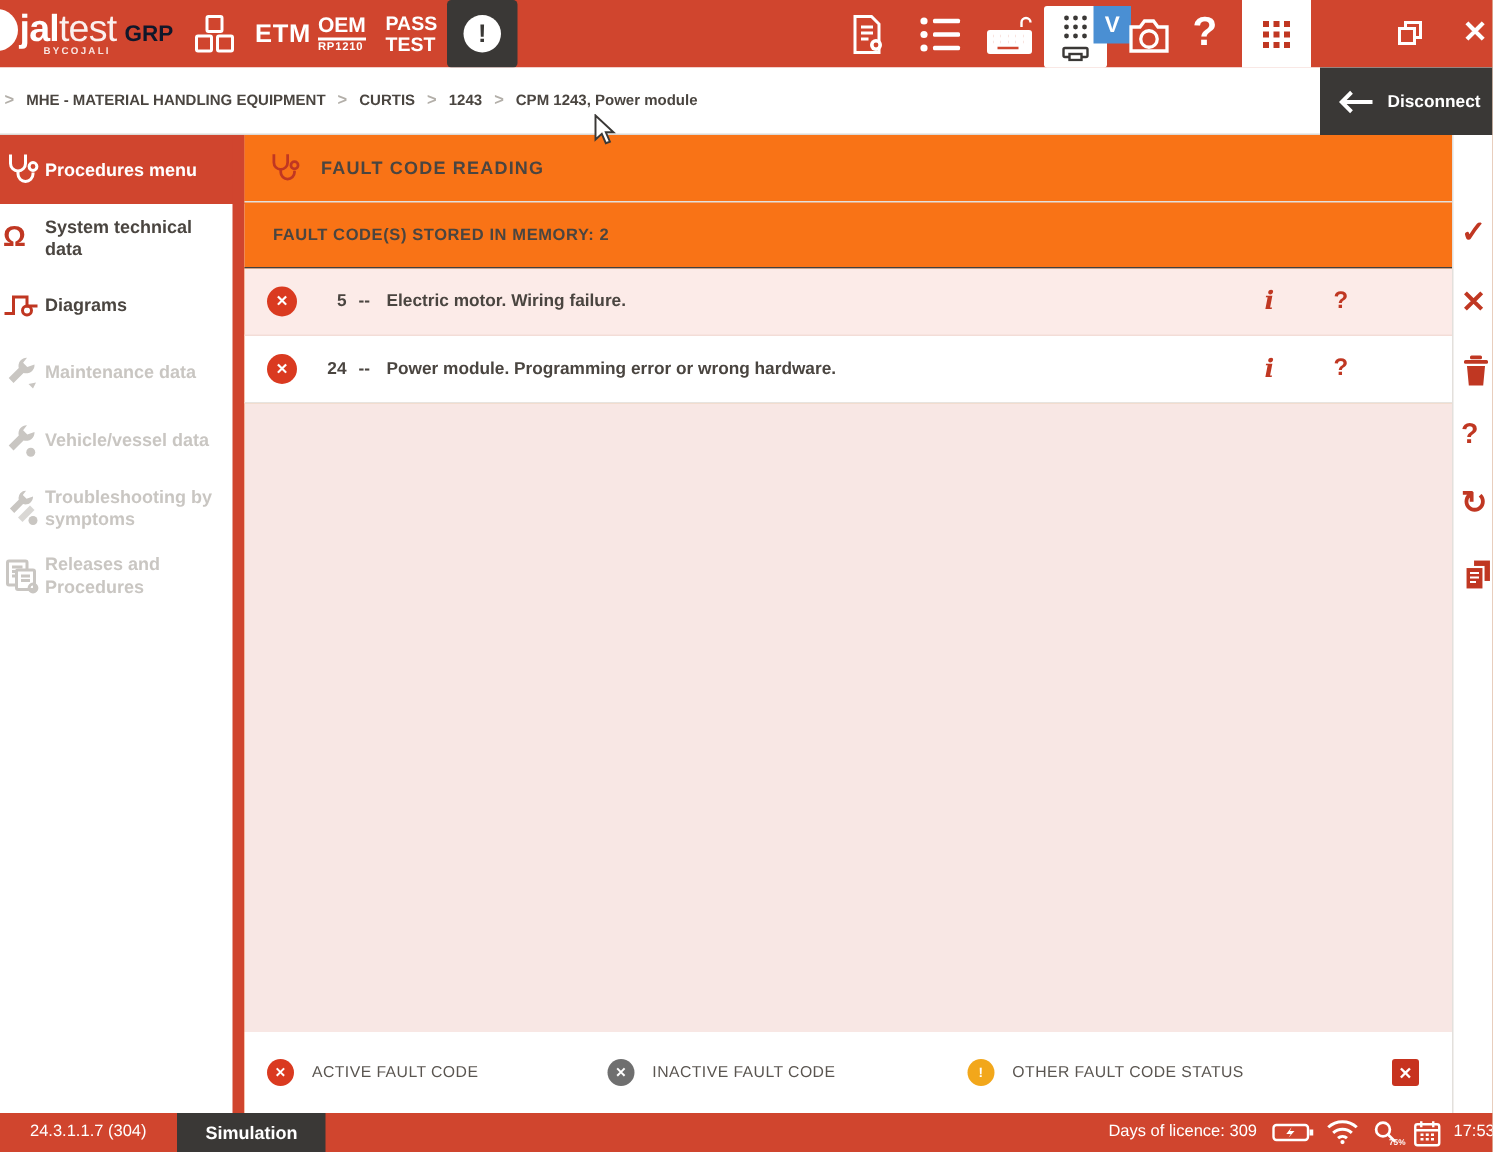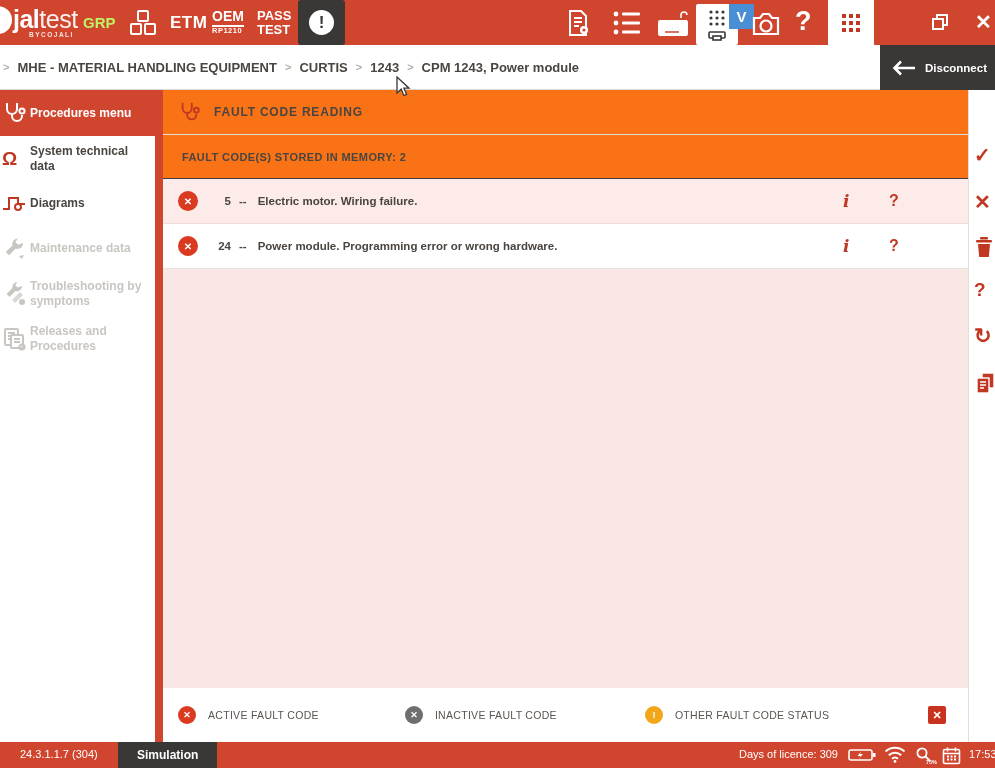--- a/index.html
+++ b/index.html
@@ -10,40 +10,40 @@
   body{background:#888;font-family:"Liberation Sans",sans-serif}
   .screen{position:relative;width:995px;height:768px;overflow:hidden;background:#fff}
   .abs{position:absolute}
   svg{display:block}
 
   
   .topbar{position:absolute;top:0;left:0;right:0;height:45px;background:var(--red);color:#fff}
   .logo-bold{font-weight:bold;font-size:25px;letter-spacing:-.5px}
   .logo-light{font-weight:normal;font-size:25px;opacity:.92;letter-spacing:-.5px}
   .logo-sub{font-size:6.5px;font-weight:bold;letter-spacing:1.5px;opacity:.85}
-  .grp{font-weight:bold;font-size:15px;color:#bef264}
+  .grp{font-weight:bold;font-size:15px;color:#0f172a}
   .etm{font-weight:bold;font-size:17px;letter-spacing:.5px}
   .twoL{display:flex;flex-direction:column;align-items:flex-start;line-height:1.05}
   .oem-top{font-weight:bold;font-size:14px;border-bottom:2px solid #fff;padding-bottom:1px}
   .oem-bot{font-weight:bold;font-size:7.5px;letter-spacing:.5px}
   .pass{font-weight:bold;font-size:13px;line-height:1.1;text-align:center}
   .alert-tab{position:absolute;left:298px;top:0;width:47px;height:45px;background:var(--dark);border-radius:3px;display:flex;align-items:center;justify-content:center}
   .alert-circle{width:25px;height:25px;border-radius:50%;background:#fff;color:var(--dark);font-weight:bold;font-size:17px;display:flex;align-items:center;justify-content:center}
   .helpq{font-size:27px;font-weight:bold;color:#fff}
   .apps-tab{position:absolute;left:828px;top:0;width:46px;height:45px;background:#fff;display:flex;align-items:center;justify-content:center}
   .vbox{position:absolute;left:729px;top:4px;width:25px;height:25px;background:var(--blue);color:#fff;font-weight:bold;font-size:15px;display:flex;align-items:center;justify-content:center}
   .panelbox{position:absolute;left:696px;top:4px;width:42px;height:41px;background:#fff;border-radius:2px;display:flex;flex-direction:column;align-items:center;justify-content:center;gap:2px}
   .winbtn{color:#fff}
   .minbar{width:15px;height:3px;background:#fff}
   .closex{font-size:20px;font-weight:bold;color:#fff;line-height:1}
 
   
   .crumbbar{position:absolute;top:45px;left:0;right:0;height:45px;background:#fff;border-bottom:1px solid #dcd9d5}
   .crumbs{position:absolute;left:3px;top:0;height:44px;display:flex;align-items:center;gap:8px;white-space:nowrap}
-  .crumb{font-weight:bold;font-size:13px;color:var(--txt)}
+  .crumb{font-weight:bold;font-size:10px;color:var(--txt)}
   .csep{font-size:11px;color:#b3afa9;font-weight:bold}
   .disconnect{position:absolute;right:0;top:0;width:115px;height:45px;background:var(--dark);color:#fff;display:flex;align-items:center;gap:9px;padding-left:12px;cursor:pointer}
   .disc-label{font-weight:bold;font-size:11.5px}
   .stest{position:absolute;top:51px;color:var(--gray);text-align:center}
   .stest-label{font-size:6.5px;font-weight:bold;letter-spacing:.5px;color:var(--gray);margin-top:-2px}
 
   
   .sidebar{position:absolute;left:0;top:90px;width:155px;height:652px;background:#fff}
   .sb-item{position:relative;height:45px;display:flex;align-items:center;cursor:pointer}
   .sb-item .sb-label{margin-left:30px;font-size:12px;font-weight:bold;color:var(--txt);line-height:1.25;padding-right:6px}
@@ -268,20 +268,29 @@
       <span class="sb-ico">
         <svg width="24" height="22" viewBox="0 0 24 22" fill="#c9c6c2">
           <path d="M21 5a5.5 5.5 0 0 1-7.3 5.6L7 17.3 3.8 14l6.7-6.6A5.5 5.5 0 0 1 16 .5l-2.6 3.4 2.8 2.8L21 5z"></path>
             <path d="M17 18l5-1-2 4z"></path>
         </svg>
       </span>
       <span class="sb-label">Maintenance data</span>
     </div>
     <div class="sb-item disabled">
       <span class="sb-ico">
+        <svg width="24" height="22" viewBox="0 0 24 22" fill="#c9c6c2">
+          <path d="M21 5a5.5 5.5 0 0 1-7.3 5.6L7 17.3 3.8 14l6.7-6.6A5.5 5.5 0 0 1 16 .5l-2.6 3.4 2.8 2.8L21 5z"></path>
+            <circle cx="18.5" cy="18.5" r="3"></circle>
+        </svg>
+      </span>
+      <span class="sb-label">Vehicle/vessel data</span>
+    </div>
+    <div class="sb-item disabled">
+      <span class="sb-ico">
         <svg width="24" height="24" viewBox="0 0 24 24" fill="#c9c6c2">
           <path d="M20 4a5 5 0 0 1-6.6 5L7.5 15 4.6 12l5.9-5.9A5 5 0 0 1 15.5 0l-2.3 3 2.5 2.5L20 4z"></path>
           <path d="M10 18l8-8 3 3-8 8z" opacity=".7"></path>
             <circle cx="20" cy="20" r="3"></circle>
         </svg>
       </span>
       <span class="sb-label">Troubleshooting by symptoms</span>
     </div>
     <div class="sb-item disabled">
       <span class="sb-ico">

